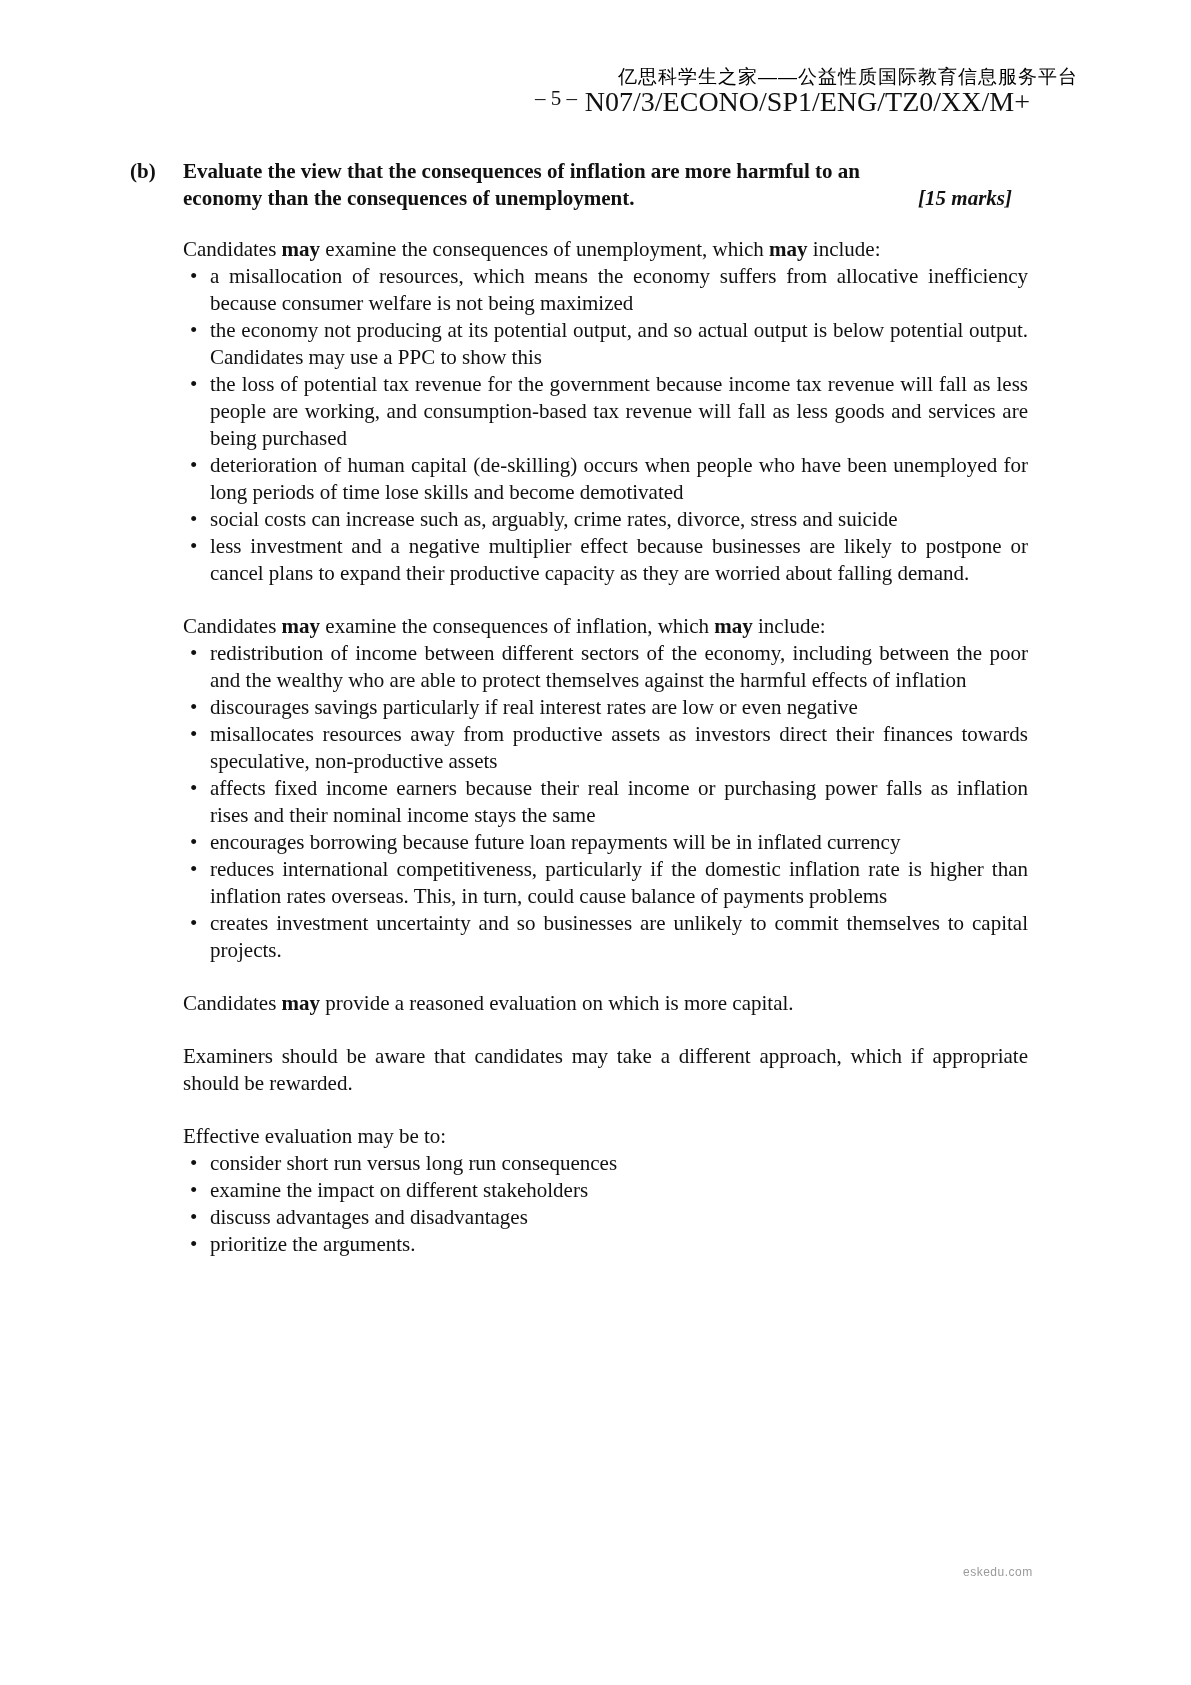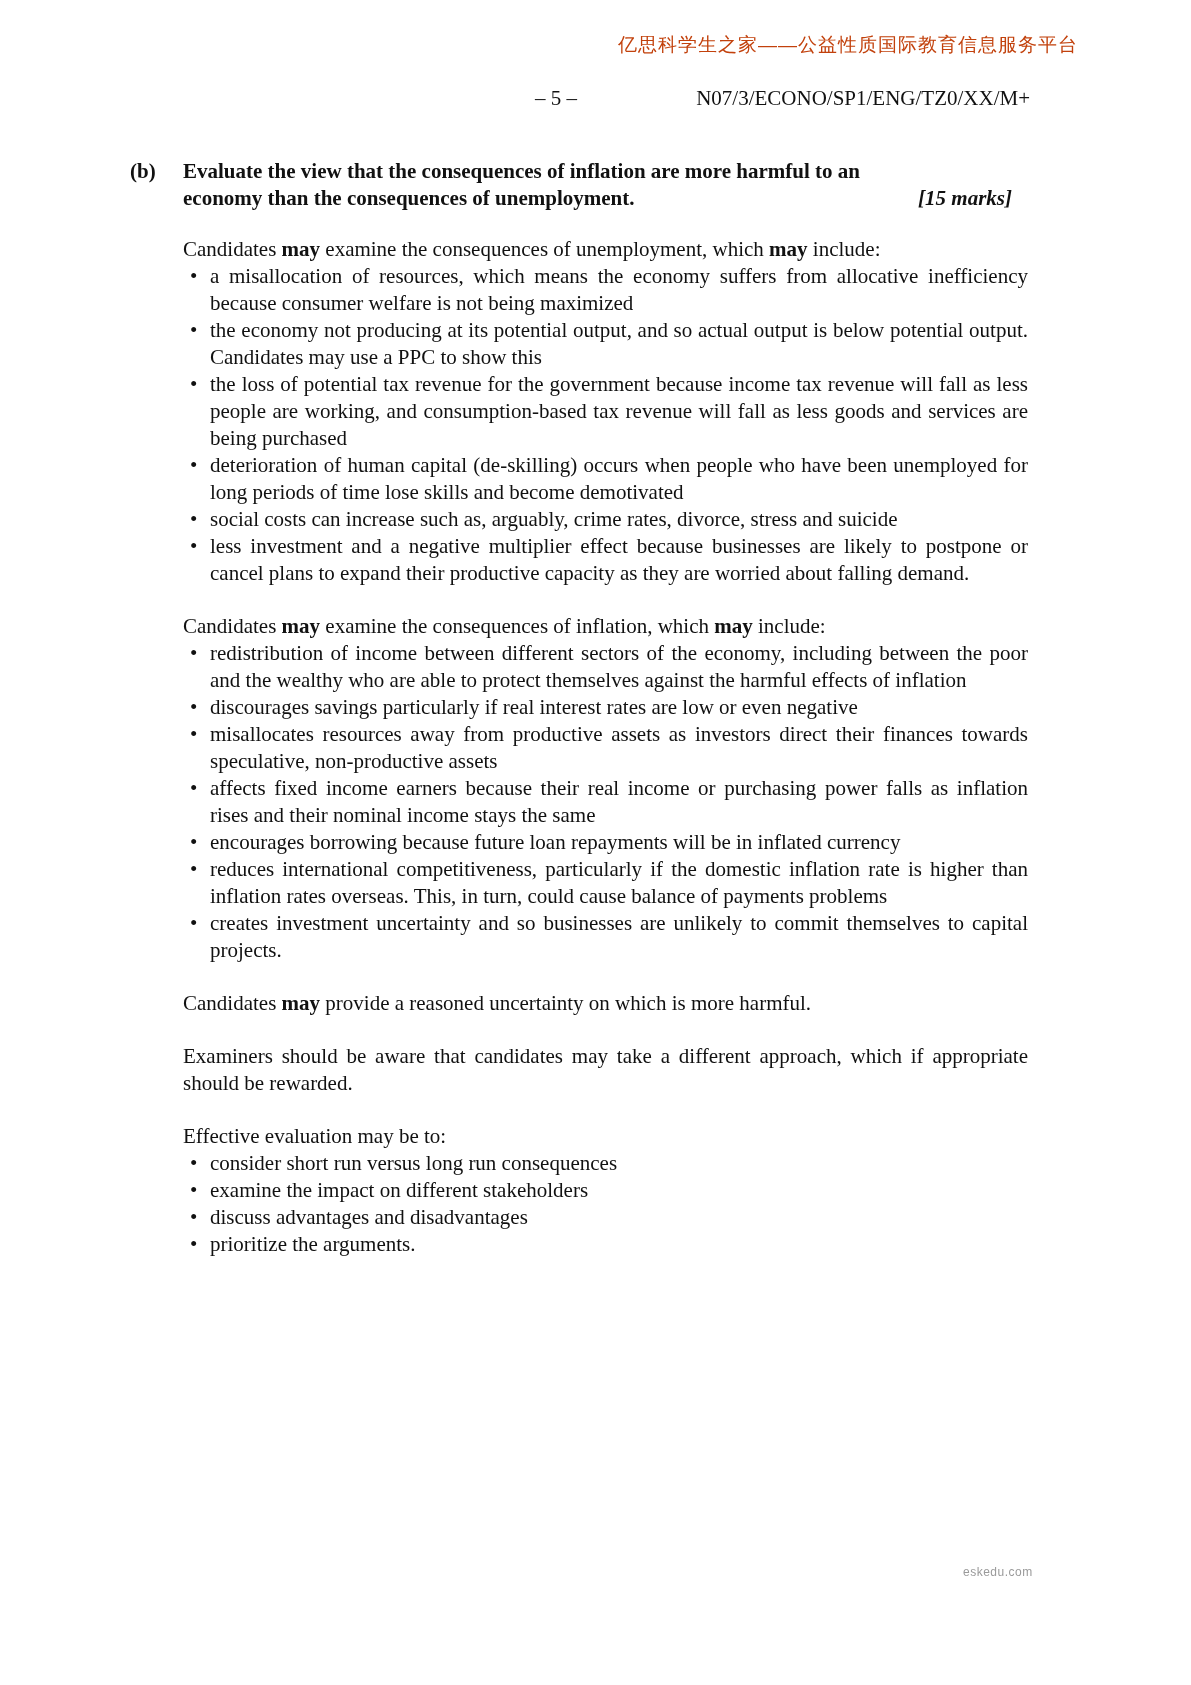--- a/index.html
+++ b/index.html
@@ -11,40 +11,40 @@
     position: relative;
     width: 1191px;
     height: 1685px;
     background: #ffffff;
     overflow: hidden;
     font-family: "Liberation Serif", serif;
     color: #111111;
   }
   .watermark-top {
     position: absolute;
-    top: 32px;
+    top: 64px;
     left: 618px;
     font-family: "Liberation Sans", sans-serif;
     font-size: 19px;
-    color: #c2410c;
+    color: #000000;
     letter-spacing: 1px;
     white-space: nowrap;
   }
   .page-number {
     position: absolute;
     top: 86px;
     left: 535px;
     font-size: 21px;
     white-space: nowrap;
   }
   .doc-code {
     position: absolute;
     top: 86px;
     right: 161px;
-    font-size: 21px;
+    font-size: 28px;
     white-space: nowrap;
   }
   .main {
     position: absolute;
     top: 158px;
     left: 130px;
     width: 898px;
     font-size: 21px;
     line-height: 27px;
   }
@@ -153,21 +153,21 @@
       <ul class="bullets">
           <li>redistribution of income between different sectors of the economy, including between the poor and the wealthy who are able to protect themselves against the harmful effects of inflation</li>
           <li>discourages savings particularly if real interest rates are low or even negative</li>
           <li>misallocates resources away from productive assets as investors direct their finances towards speculative, non-productive assets</li>
           <li>affects fixed income earners because their real income or purchasing power falls as inflation rises and their nominal income stays the same</li>
           <li>encourages borrowing because future loan repayments will be in inflated currency</li>
           <li>reduces international competitiveness, particularly if the domestic inflation rate is higher than inflation rates overseas.  This, in turn, could cause balance of payments problems</li>
           <li>creates investment uncertainty and so businesses are unlikely to commit themselves to capital projects.</li>
         </ul>
 
-      <p class="para gap-before"><span>Candidates </span><b>may</b><span> provide a reasoned uncertainty on which is more harmful.</span></p>
+      <p class="para gap-before"><span>Candidates </span><b>may</b><span> provide a reasoned evaluation on which is more capital.</span></p>
 
       <p class="para gap-before">Examiners should be aware that candidates may take a different approach, which if appropriate should be rewarded.</p>
 
       <p class="para gap-before">Effective evaluation may be to:</p>
 
       <ul class="bullets">
           <li>consider short run versus long run consequences</li>
           <li>examine the impact on different stakeholders</li>
           <li>discuss advantages and disadvantages</li>
           <li>prioritize the arguments.</li>

